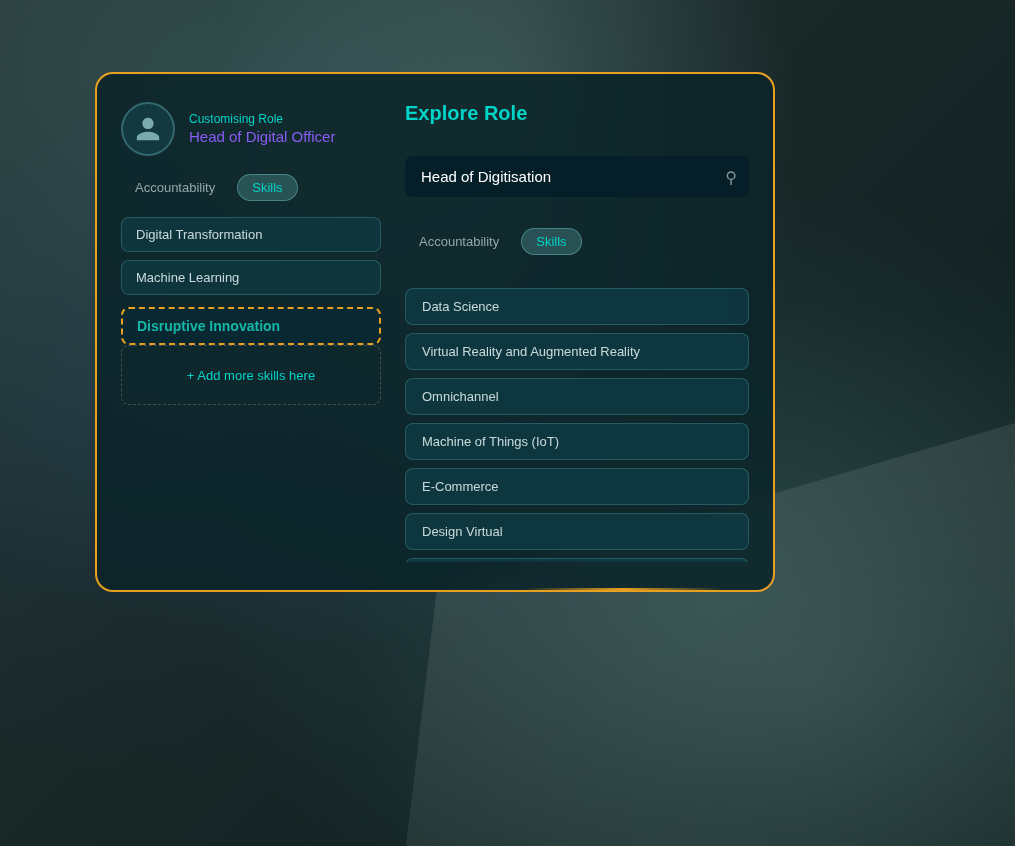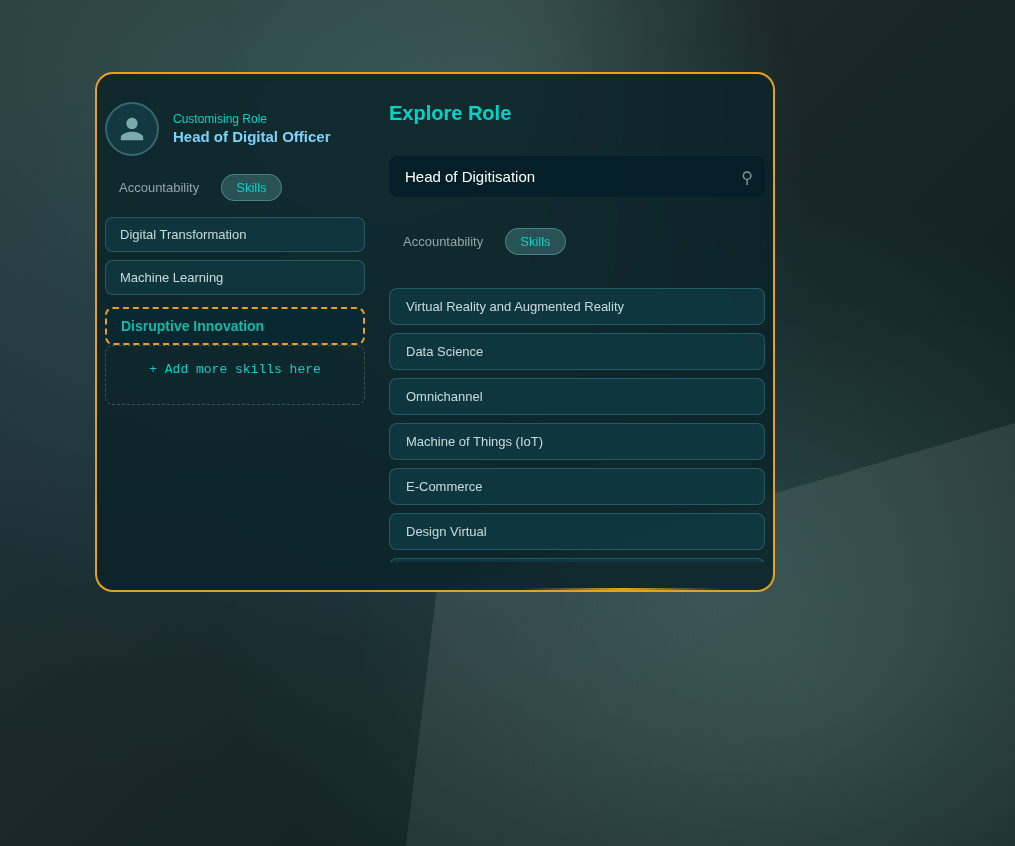--- a/index.html
+++ b/index.html
@@ -52,21 +52,21 @@
       position: absolute;
       top: 72px;
       left: 95px;
       width: 680px;
       height: 520px;
       background: rgba(10, 35, 40, 0.85);
       border: 2px solid #e8a020;
       border-radius: 18px;
       display: flex;
       flex-direction: row;
-      padding: 28px 8px;
+      padding: 28px 24px;
       gap: 24px;
       z-index: 10;
       backdrop-filter: blur(8px);
     }
 
     
     .left-panel {
       width: 260px;
       flex-shrink: 0;
       display: flex;
@@ -105,23 +105,23 @@
     }
 
     .customising-label {
       color: #00d4c8;
       font-size: 12px;
       font-weight: 400;
       margin-bottom: 2px;
     }
 
     .role-title {
-      color: #7dd3fc;
+      color: #8b5cf6;
       font-size: 15px;
-      font-weight: 700;
+      font-weight: 400;
       line-height: 1.2;
     }
 
     .tab-row {
       display: flex;
       flex-direction: row;
       gap: 8px;
       margin-bottom: 16px;
       align-items: center;
     }
@@ -170,23 +170,22 @@
       font-size: 14px;
       font-weight: 700;
     }
 
     .add-skills-area {
       border: 1px dashed rgba(180,180,180,0.3);
       border-radius: 8px;
       padding: 16px 14px;
       min-height: 60px;
       display: flex;
-      align-items: flex-start;
+      align-items: center;
       justify-content: center;
-      font-family: Liberation Mono, monospace;
     }
 
     .add-skills-link {
       color: #00d4c8;
       font-size: 13px;
       cursor: pointer;
     }
 
     
     .right-panel {
@@ -314,22 +313,22 @@
       <input class="search-input" type="text" value="Head of Digitisation" style="">
       <span class="search-icon-wrap">⚲</span>
     </div>
 
     <div class="right-tab-row">
       <button class="tab-btn inactive">Accountability</button>
       <button class="tab-btn active">Skills</button>
     </div>
 
     <div class="explore-skills-list">
+      <div class="explore-skill-chip">Data Science</div>
       <div class="explore-skill-chip">Virtual Reality and Augmented Reality</div>
-      <div class="explore-skill-chip">Data Science</div>
       <div class="explore-skill-chip">Omnichannel</div>
       <div class="explore-skill-chip">Machine of Things (IoT)</div>
       <div class="explore-skill-chip">E-Commerce</div>
       <div class="explore-skill-chip">Design Virtual</div>
       <div class="explore-skill-chip">Blockchain</div>
     </div>
 
   </div>
 
 </div>

